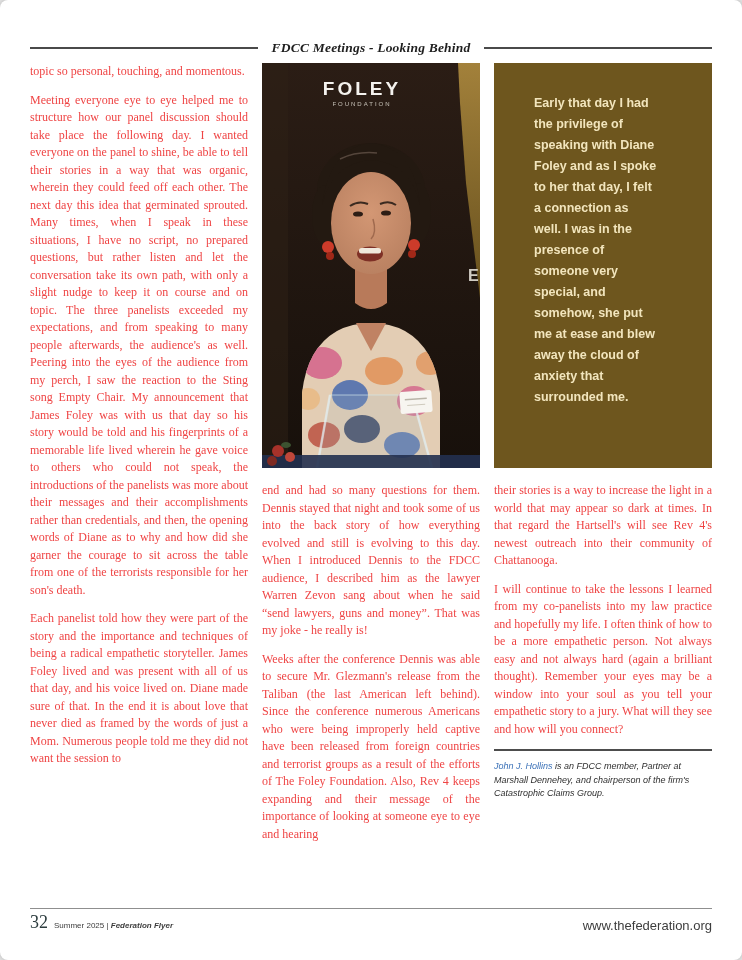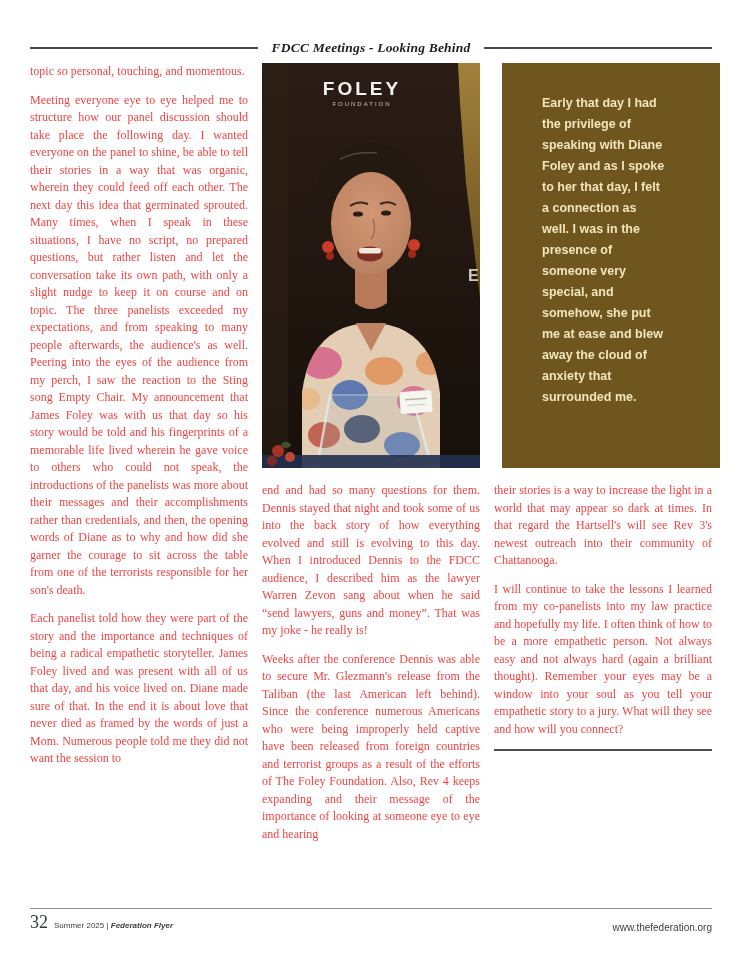--- a/index.html
+++ b/index.html
@@ -4,20 +4,21 @@
 <style>
   html,body{margin:0;padding:0;background:#e8e8e8;}
   .page{
     position:relative;
     width:742px;height:960px;
     margin:0 auto;
     background:#ffffff;
     font-family:"Liberation Serif", serif;
     overflow:hidden;
     box-shadow:0 0 6px rgba(0,0,0,.25);
+    border-radius:8px;
   }
   
   .header{
     position:absolute;top:40px;left:30px;right:30px;
     display:flex;align-items:center;gap:14px;
   }
   .header .rule{flex:1;height:2px;background:#4a4a4a;}
   .page-title{
     font-size:13.5px;font-weight:bold;font-style:italic;
     color:#1f1f1f;white-space:nowrap;margin:0;letter-spacing:.2px;
@@ -32,21 +33,21 @@
     font-size:12px;line-height:17.5px;text-align:justify;
     color:#ef4444;margin:0 0 11px 0;
   }
   
   .photo{width:218px;height:405px;margin:0 0 14px 0;display:block;}
   
   .pullquote{
     box-sizing:border-box;width:218px;height:405px;
     background:#6E561E;
     padding:30px 54px 18px 40px;
-    margin:0 0 14px 8px;
+    margin:0 0 14px 0;
   }
   .pullquote p{
     font-family:"Liberation Sans", sans-serif;
     font-size:12.5px;line-height:21px;font-weight:600;
     color:#F2E5BD;margin:0;
   }
   
   .bio-rule{border-top:2px solid #4d4d4d;margin:8px 0 9px 0;}
   p.bio{
     font-family:"Liberation Sans", sans-serif;
@@ -56,21 +57,21 @@
   .bio .author{color:#3C72B8;}
   
   .footer-rule{position:absolute;top:908px;left:30px;right:30px;height:1px;background:#8f8f8f;}
   .footer-row{
     position:absolute;top:912px;left:30px;right:30px;
     display:flex;justify-content:space-between;align-items:flex-end;
   }
   .pagenum{font-size:18px;color:#2c3c3e;}
   .issue{font-family:"Liberation Sans", sans-serif;font-size:8px;color:#3d3d3d;margin-left:6px;}
   .publication{font-style:italic;font-weight:bold;}
-  .website{font-family:"Liberation Sans", sans-serif;font-size:10px;color:#3d3d3d;}
+  .website{font-family:"Liberation Sans", sans-serif;font-size:13px;color:#3d3d3d;}
 </style>
 </head>
 <body>
 
 <div class="page">
 
   <header class="header">
     <div class="rule"></div>
     <h1 class="page-title">FDCC Meetings - Looking Behind</h1>
     <div class="rule"></div>
@@ -171,23 +172,24 @@
       </svg>
 
       <p class="body">end and had so many questions for them. Dennis stayed that night and took some of us into the back story of how everything evolved and still is evolving to this day. When I introduced Dennis to the FDCC audience, I described him as the lawyer Warren Zevon sang about when he said “send lawyers, guns and money”. That was my joke - he really is!</p>
       <p class="body">Weeks after the conference Dennis was able to secure Mr. Glezmann's release from the Taliban (the last American left behind).  Since the conference numerous Americans who were being improperly held captive have been released from foreign countries and terrorist groups as a result of the efforts of The Foley Foundation. Also, Rev 4 keeps expanding and their message of the importance of looking at someone eye to eye and hearing</p>
     </div>
 
     <div class="col">
       <aside class="pullquote">
         <p>Early that day I had the privilege of speaking with Diane Foley and as I spoke to her that day, I felt a connection as well. I was in the presence of someone very special, and somehow, she put me at ease and blew away the cloud of anxiety that surrounded me.</p>
       </aside>
-      <p class="body">their stories is a way to increase the light in a world that may appear so dark at times. In that regard the Hartsell's will see Rev 3's newest outreach into their community of Chattanooga.</p>
+      <p class="body">their stories is a way to increase the light in a world that may appear so dark at times. In that regard the Hartsell's will see Rev 4's newest outreach into their community of Chattanooga.</p>
       <p class="body">I will continue to take the lessons I learned from my co-panelists into my law practice and hopefully my life. I often think of how to be a more empathetic person. Not always easy and not always hard (again a brilliant thought). Remember your eyes may be a window into your soul as you tell your empathetic story to a jury. What will they see and how will you connect?</p>
       <div class="bio-rule"></div>
+      <p class="bio"><span class="author">John J. Hollins</span><span> is an FDCC member, Partner at Marshall Dennehey, and chairperson of the firm's Catastrophic Claims Group.</span></p>
     </div>
   </main>
 
   <div class="footer-rule"></div>
   <footer class="footer-row">
     <div>
       <span class="pagenum">32</span><span class="issue"><span>Summer 2025 | </span><span class="publication">Federation Flyer</span></span>
     </div>
     <span class="website">www.thefederation.org</span>
   </footer>

